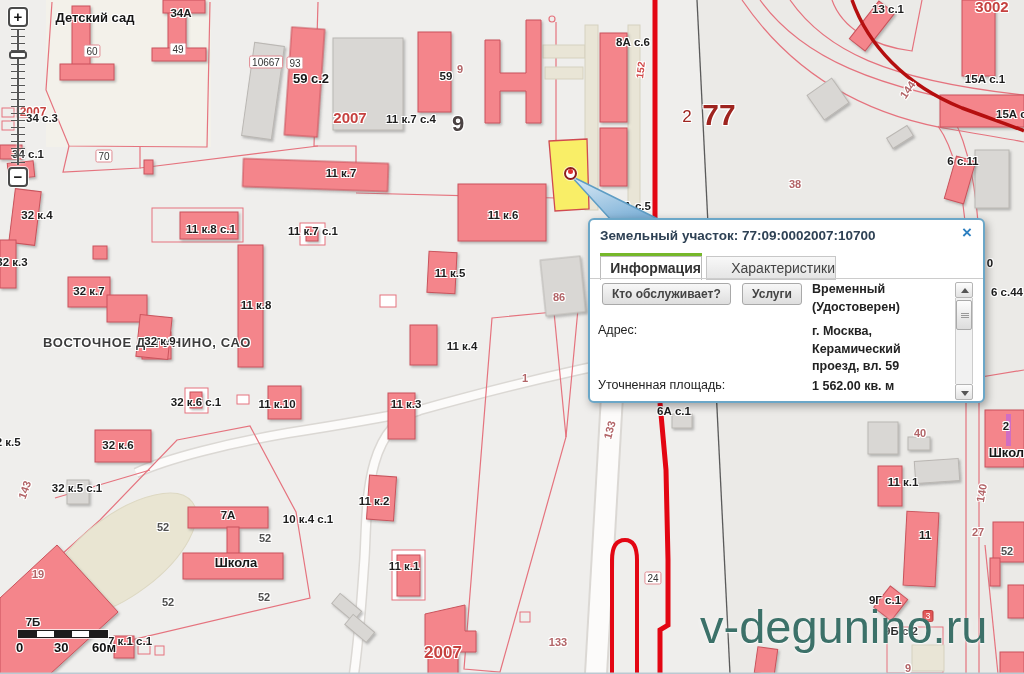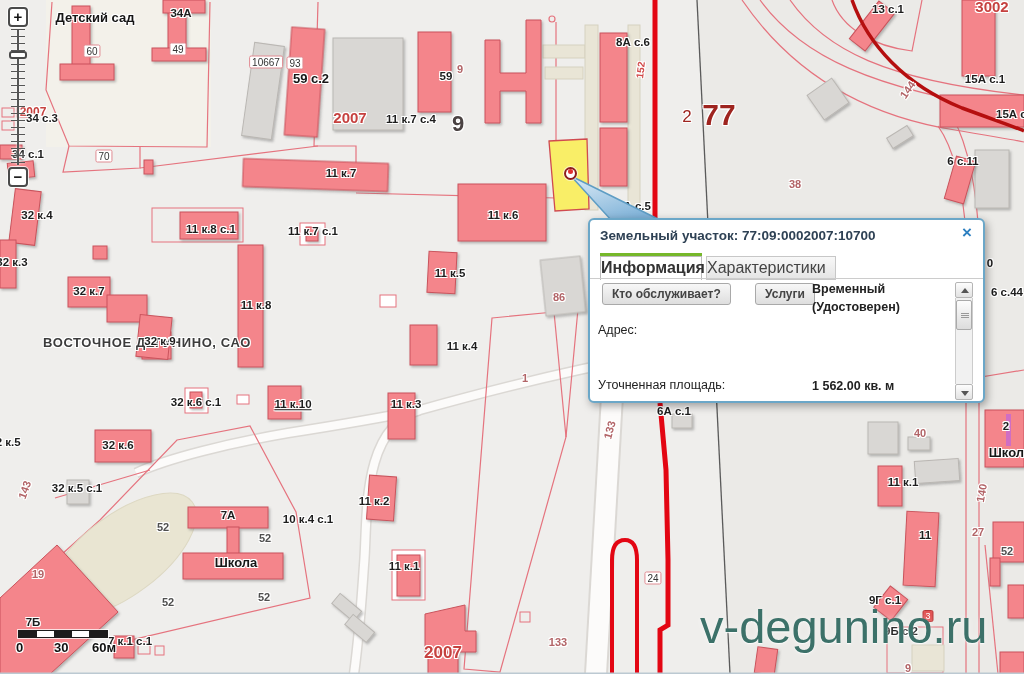--- a/index.html
+++ b/index.html
@@ -40,32 +40,32 @@
   #parcel-marker .m-w{width:9px;height:9px;margin:2px;background:#fff;border-radius:50%;}
   #parcel-marker .m-r{width:5px;height:5px;margin:2px;background:#e0312f;border-radius:50%;}
 
   
   #popup{position:absolute;left:588px;top:218px;width:397px;height:185px;z-index:70;
     background:#fff;border:2px solid #6ba7c8;border-radius:6px;
     box-shadow:2px 3px 9px rgba(0,0,0,.35);box-sizing:border-box;font-size:12.5px;color:#222;}
   #popup-title{position:absolute;left:10px;top:8px;font-size:13.5px;font-weight:bold;color:#2e4154;}
   #popup-close{position:absolute;right:11px;top:4px;font-size:17px;font-weight:bold;
     color:#2d7fc0;cursor:pointer;line-height:17px;}
-  .tab{position:absolute;top:36px;height:24px;box-sizing:border-box;font-size:16px;
-    font-weight:bold;text-align:left;line-height:22px;cursor:pointer;}
+  .tab{position:absolute;top:36px;height:24px;box-sizing:border-box;font-size:14px;
+    font-weight:bold;text-align:right;line-height:22px;cursor:pointer;}
   #tab-info{left:10px;width:102px;background:#fff;border:1px solid #bbb;border-bottom:none;color:#333;}
   #tab-info::before{content:"";position:absolute;left:-1px;top:-4px;width:102px;height:3px;background:#76b82a;}
   #tab-char{left:116px;width:130px;background:linear-gradient(#f8f8f8,#e4e4e4);
     border:1px solid #c7c7c7;color:#444;font-weight:normal;}
   #tab-sep{position:absolute;left:0;top:58px;width:100%;height:1px;background:#ccc;}
   .pbtn{position:absolute;top:63px;height:22px;box-sizing:border-box;font-family:"Liberation Sans",sans-serif;
     font-size:12px;font-weight:bold;color:#444;background:linear-gradient(#f7f7f7,#dedede);
     border:1px solid #a9a9a9;border-radius:3px;cursor:pointer;padding:0 9px;}
   #btn-who{left:12px;}
-  #btn-services{left:165px;}
+  #btn-services{left:152px;}
   .f-label{position:absolute;left:8px;font-size:12.5px;color:#222;}
   #lbl-addr{top:103px;}
   #lbl-area{top:158px;}
   .f-val{position:absolute;left:222px;width:138px;font-weight:bold;white-space:pre-line;line-height:1.4;}
   #val-status{top:61px;}
   #val-addr{top:103px;}
   #val-area{top:158px;}
   
   #psb{position:absolute;left:365px;top:62px;width:18px;height:118px;}
   .sb-btn{position:absolute;left:0;width:18px;height:16px;box-sizing:border-box;
@@ -318,21 +318,21 @@
       <div class="map-label l-std" style="left: 211px; top: 230px; transform: translate(-50%, -50%);">11 к.8 с.1</div>
       <div class="map-label l-std" style="left: 313px; top: 232px; transform: translate(-50%, -50%);">11 к.7 с.1</div>
       <div class="map-label l-std" style="left: 89px; top: 292px; transform: translate(-50%, -50%);">32 к.7</div>
       <div class="map-label l-std" style="left: 256px; top: 306px; transform: translate(-50%, -50%);">11 к.8</div>
       <div class="map-label l-std" style="left: 450px; top: 274px; transform: translate(-50%, -50%);">11 к.5</div>
       <div class="map-label l-muted" style="left: 559px; top: 297px; transform: translate(-50%, -50%);">86</div>
       <div class="map-label l-district" style="left: 147px; top: 342px; transform: translate(-50%, -50%);">ВОСТОЧНОЕ ДЕГУНИНО, САО</div>
       <div class="map-label l-std" style="left: 160px; top: 342px; transform: translate(-50%, -50%);">32 к.9</div>
       <div class="map-label l-std" style="left: 430px; top: 347px; transform: translate(-50%, -50%); margin-left: 32px;">11 к.4</div>
       <div class="map-label l-std" style="left: 196px; top: 403px; transform: translate(-50%, -50%);">32 к.6 с.1</div>
-      <div class="map-label l-std" style="left: 293px; top: 405px; transform: translate(-50%, -50%); text-decoration: underline;">11 к.10</div>
+      <div class="map-label l-std" style="left: 277px; top: 405px; transform: translate(-50%, -50%);">11 к.10</div>
       <div class="map-label l-std" style="left: 406px; top: 405px; transform: translate(-50%, -50%);">11 к.3</div>
       <div class="map-label l-muted" style="left: 525px; top: 378px; transform: translate(-50%, -50%);">1</div>
       <div class="map-label l-muted" style="left: 610px; top: 430px; transform: translate(-50%, -50%) rotate(-75deg);">133</div>
       <div class="map-label l-std" style="left: 674px; top: 412px; transform: translate(-50%, -50%);">6А с.1</div>
       <div class="map-label l-std" style="left: 118px; top: 446px; transform: translate(-50%, -50%);">32 к.6</div>
       <div class="map-label l-muted" style="left: 25px; top: 490px; transform: translate(-50%, -50%) rotate(-70deg);">143</div>
       <div class="map-label l-std" style="left: 5px; top: 443px; transform: translate(-50%, -50%);">32 к.5</div>
       <div class="map-label l-std" style="left: 77px; top: 489px; transform: translate(-50%, -50%);">32 к.5 с.1</div>
       <div class="map-label l-std" style="left: 228px; top: 516px; transform: translate(-50%, -50%);">7А</div>
       <div class="map-label l-gray" style="left: 163px; top: 527px; transform: translate(-50%, -50%);">52</div>
@@ -384,20 +384,23 @@
     <div id="tab-char" class="tab">Характеристики</div>
     <div id="tab-sep"></div>
 
     <button id="btn-who" class="pbtn">Кто обслуживает?</button>
     <button id="btn-services" class="pbtn">Услуги</button>
 
     <div id="val-status" class="f-val">Временный
 (Удостоверен)</div>
 
     <div id="lbl-addr" class="f-label">Адрес:</div>
+    <div id="val-addr" class="f-val">г. Москва,
+Керамический
+проезд, вл. 59</div>
 
     <div id="lbl-area" class="f-label">Уточненная площадь:</div>
     <div id="val-area" class="f-val">1 562.00 кв. м</div>
 
     <div id="psb">
       <div id="sb-up" class="sb-btn">
         <div class="sb-arrow-up"></div>
       </div>
       <div id="sb-track">
         <div id="sb-thumb"></div>

